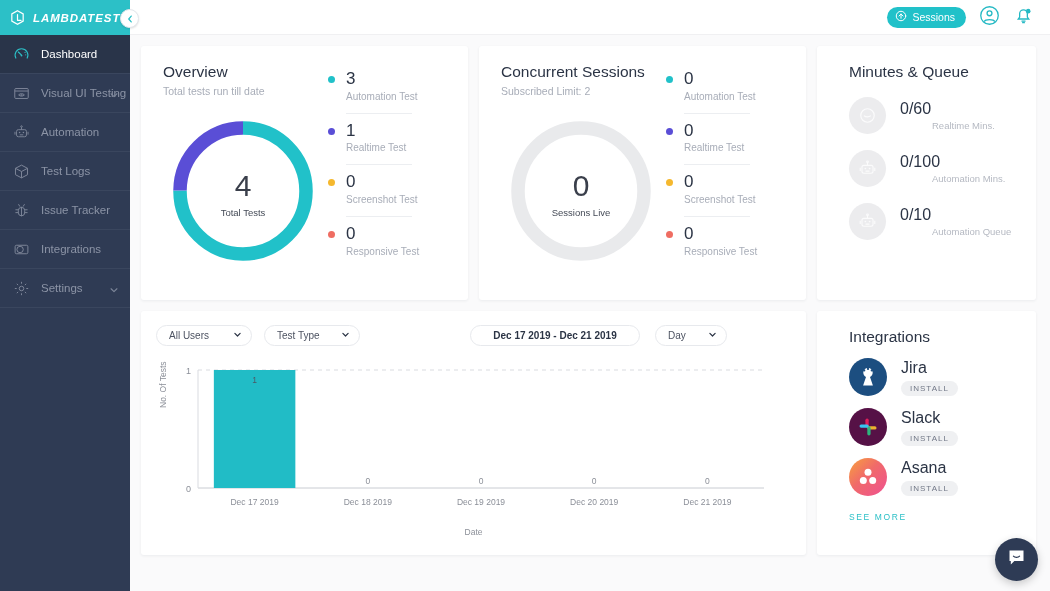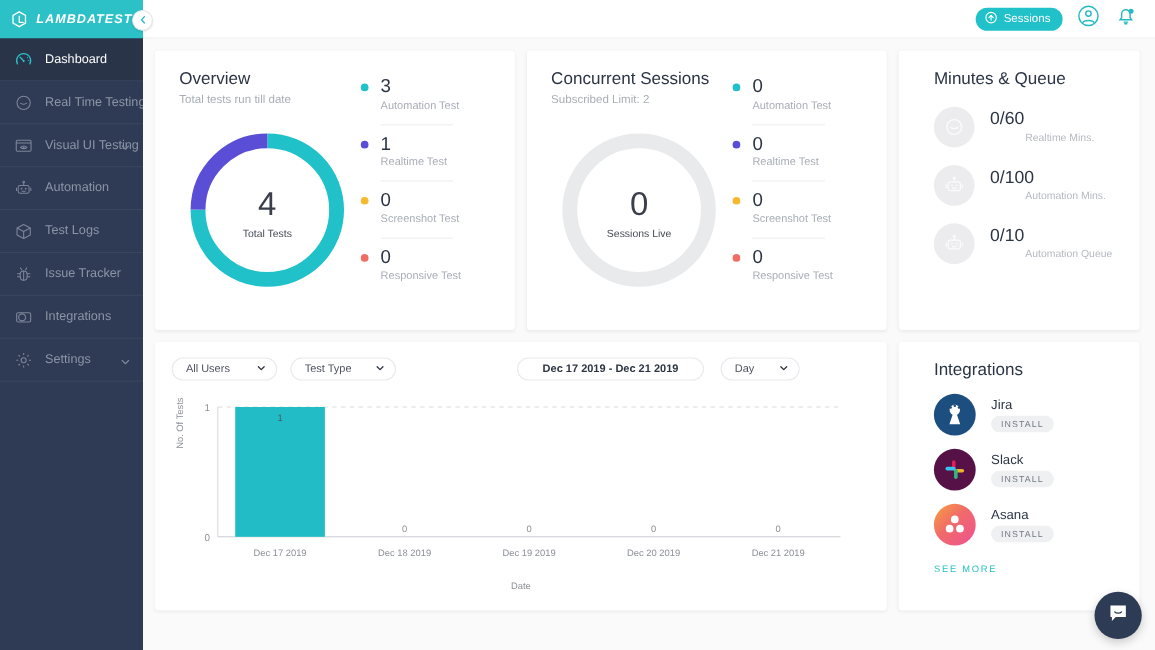--- a/index.html
+++ b/index.html
@@ -125,21 +125,21 @@
   .x-axis-title {
     position: absolute; left: 0; right: 0; bottom: -3px;
     text-align: center; font-size: 8.5px; color: #8b8f98;
   }
 
   
   .int-card { width: 219px; height: 244px; padding: 17px 0 0 32px; }
   .int-title { font-size: 15.5px; color: #2b3445; }
   .int-item { display: flex; align-items: center; gap: 14px; margin-top: 12px; }
   .int-circle { width: 38px; height: 38px; border-radius: 50%; flex: 0 0 38px; }
-  .int-name { font-size: 12px; color: #2b3445; }
+  .int-name { font-size: 16px; color: #2b3445; }
   .int-install {
     display: inline-block;
     background: #eff0f2; color: #717786; border-radius: 9px;
     font-size: 8px; letter-spacing: 1px; padding: 3px 9px; cursor: pointer;
   }
   .see-more {
     margin-top: 16px; font-size: 8.5px; color: #2cc0c7;
     letter-spacing: 1.6px; cursor: pointer;
   }
 
@@ -183,29 +183,20 @@
             <path d="M4 17a9 9 0 1 1 16 0"></path>
               <path d="M12 13 7.5 8.5"></path>
               <circle cx="12" cy="13.5" r="1.3" fill="#2cc0c7" stroke="none"></circle>
             <circle cx="17" cy="9" r=".8" fill="#2cc0c7" stroke="none"></circle>
               <circle cx="18" cy="12.5" r=".8" fill="#2cc0c7" stroke="none"></circle>
           </svg>
         </span>
         <span class="nav-label">Dashboard</span>
       </div>
 
-      <div class="nav-item">
-        <span class="nav-ico">
-          <svg viewBox="0 0 24 24" width="17" height="17" fill="none" stroke="#7d8699" stroke-width="1.4" stroke-linecap="round">
-            <circle cx="12" cy="12" r="8.5"></circle>
-              <path d="M8 12.5c1.3 1.6 6.4 1.6 7.8 0"></path>
-          </svg>
-        </span>
-        <span class="nav-label">Real Time Testing</span>
-      </div>
 
       <div class="nav-item">
         <span class="nav-ico">
           <svg viewBox="0 0 24 24" width="17" height="17" fill="none" stroke="#7d8699" stroke-width="1.4">
             <rect x="2.5" y="5" width="19" height="14" rx="1.5"></rect>
               <path d="M2.5 8.5h19"></path>
             <path d="M8 14c1.6-2.2 6.4-2.2 8 0-1.6 2.2-6.4 2.2-8 0z"></path>
               <circle cx="12" cy="14" r="1.1" fill="#7d8699" stroke="none"></circle>
           </svg>
         </span>

